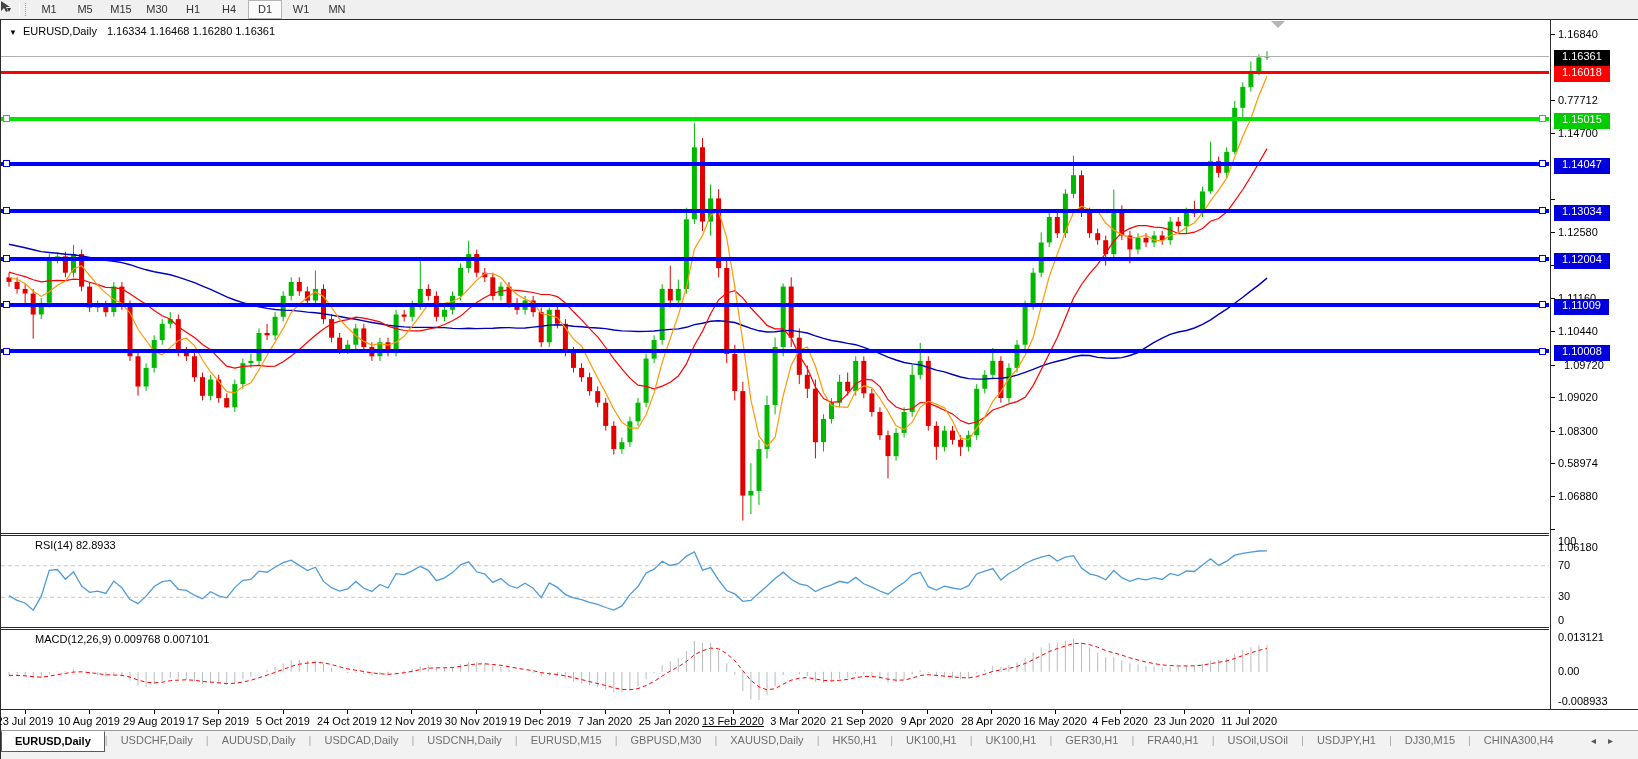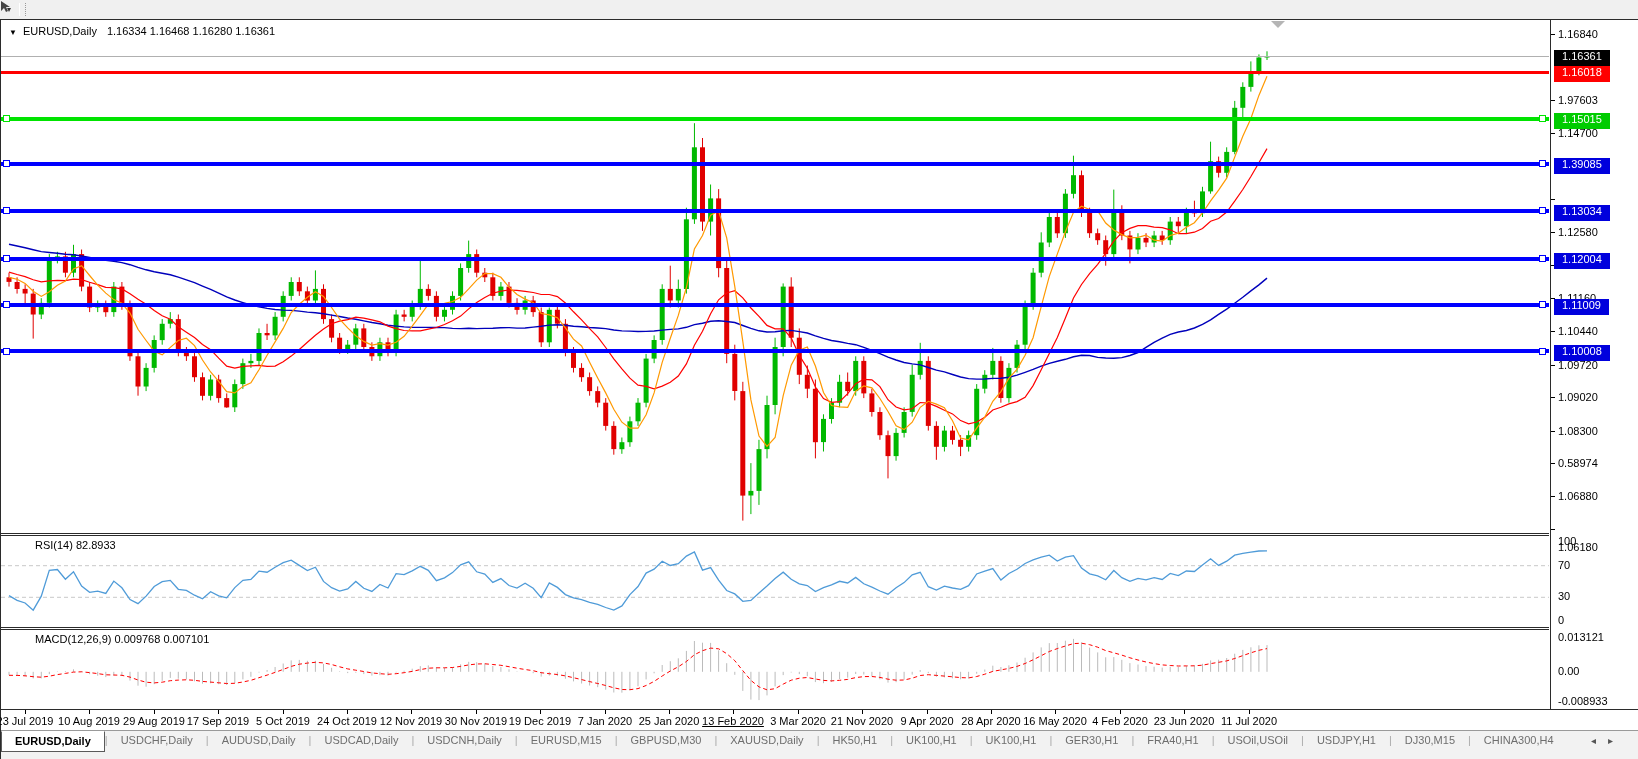--- a/index.html
+++ b/index.html
@@ -54,20 +54,31 @@
 <div id="app">
 
   <div id="toolbar">
     <div class="tool-cursor">
       <svg width="11" height="13" viewBox="0 0 11 13">
         <path d="M1 1 L1 11 L4 8 L6 12 L8 11 L6 7 L10 7 Z" fill="#444"></path>
       </svg>
       <span class="tool-caret">▾</span>
     </div>
     <div class="tool-grip"></div>
+    <div id="tf-buttons" style="display: flex;">
+        <div class="tf-btn">M1</div>
+        <div class="tf-btn">M5</div>
+        <div class="tf-btn">M15</div>
+        <div class="tf-btn">M30</div>
+        <div class="tf-btn">H1</div>
+        <div class="tf-btn">H4</div>
+        <div class="tf-btn active">D1</div>
+        <div class="tf-btn">W1</div>
+        <div class="tf-btn">MN</div>
+      </div>
   </div>
 
   <div id="chart-window">
 
     <div class="pane" id="main-pane">
       <div id="chart-title">
         <span class="tri">▼</span><b>EURUSD,Daily</b><span>1.16334 1.16468 1.16280 1.16361</span>
       </div>
       <div id="shift-marker" style="left: 1270px; top: 1px;"></div>
     <svg width="1548" height="513" style="z-index:1">
@@ -581,49 +592,49 @@
           <line x1="1257.9" y1="41.8" x2="1257.9" y2="15.3" stroke="#bbbbbb" stroke-width="1"></line>
           <line x1="1266.0" y1="41.8" x2="1266.0" y2="15.1" stroke="#bbbbbb" stroke-width="1"></line>
           <polyline points="8.0,45.3 16.1,45.4 24.1,45.8 32.2,46.7 40.3,47.2 48.3,46.2 56.4,44.6 64.4,43.4 72.5,42.1 80.6,41.8 88.6,42.6 96.7,43.6 104.8,44.8 112.8,45.0 120.9,45.3 129.0,47.1 137.0,50.0 145.1,52.2 153.2,52.9 161.2,52.2 169.3,50.7 177.3,50.1 185.4,49.8 193.5,50.3 201.5,51.4 209.6,52.1 217.7,52.8 225.7,53.5 233.8,53.3 241.9,52.0 249.9,50.3 258.0,47.7 266.1,45.1 274.1,42.4 282.2,39.4 290.2,36.4 298.3,34.2 306.4,33.1 314.4,32.3 322.5,32.9 330.6,34.5 338.6,36.8 346.7,38.9 354.8,40.2 362.8,41.5 370.9,42.9 378.9,43.7 387.0,44.3 395.1,43.7 403.1,42.7 411.2,41.4 419.3,39.6 427.3,38.2 435.4,37.8 443.5,37.8 451.5,37.5 459.6,36.4 467.7,34.9 475.7,34.0 483.8,33.8 491.8,34.5 499.9,35.3 508.0,36.7 516.0,38.2 524.1,39.5 532.2,40.7 540.2,42.7 548.3,43.7 556.4,44.5 564.4,45.9 572.5,47.7 580.6,49.6 588.6,51.6 596.7,53.5 604.7,55.5 612.8,57.8 620.9,59.5 628.9,59.7 637.0,58.6 645.1,55.5 653.1,51.4 661.2,46.0 669.3,41.0 677.3,36.8 685.4,31.5 693.4,24.7 701.5,20.7 709.6,18.1 717.6,18.8 725.7,23.6 733.8,30.7 741.8,40.7 749.9,50.4 758.0,56.9 766.0,59.8 774.1,58.7 782.2,54.1 790.2,50.2 798.3,48.2 806.3,47.5 814.4,49.0 822.5,50.4 830.5,50.9 838.6,50.3 846.7,49.4 854.7,47.6 862.8,46.6 870.9,46.5 878.9,47.4 887.0,49.2 895.1,50.2 903.1,50.0 911.2,48.2 919.2,45.5 927.3,44.7 935.4,45.4 943.4,46.1 951.5,46.8 959.6,47.6 967.6,47.9 975.7,46.5 983.8,44.2 991.8,41.4 999.9,39.9 1007.9,38.4 1016.0,36.4 1024.1,33.5 1032.1,29.8 1040.2,25.7 1048.3,21.5 1056.3,18.6 1064.4,16.0 1072.5,13.6 1080.5,13.2 1088.6,14.7 1096.7,17.2 1104.7,20.6 1112.8,22.8 1120.8,25.1 1128.9,27.8 1137.0,30.0 1145.0,32.0 1153.1,33.6 1161.2,34.9 1169.2,35.5 1177.3,36.0 1185.4,35.9 1193.4,35.8 1201.5,35.2 1209.6,33.6 1217.6,32.3 1225.7,30.9 1233.7,28.5 1241.8,25.6 1249.9,22.8 1257.9,20.3 1266.0,18.6" fill="none" stroke="#ff0000" stroke-width="1" stroke-dasharray="4 3"></polyline>
         </svg>
       </div>
 
     <div id="price-axis">
         <div class="axis-tick" style="top: 14px;"></div>
         <div class="axis-lab" style="top: 8px;">1.16840</div>
         <div class="axis-tick" style="top: 80px;"></div>
-        <div class="axis-lab" style="top: 74px;">1.97603</div>
+        <div class="axis-lab" style="top: 74px;">0.77712</div>
         <div class="axis-tick" style="top: 113px;"></div>
         <div class="axis-lab" style="top: 107px;">1.14700</div>
         <div class="axis-tick" style="top: 179px;"></div>
         <div class="axis-lab" style="top: 173px; margin-top: 16px;">1.13280</div>
         <div class="axis-tick" style="top: 212px;"></div>
         <div class="axis-lab" style="top: 206px;">1.12580</div>
         <div class="axis-tick" style="top: 245px;"></div>
         <div class="axis-lab" style="top: 239px;">1.11860</div>
         <div class="axis-tick" style="top: 278px;"></div>
         <div class="axis-lab" style="top: 272px;">1.11160</div>
         <div class="axis-tick" style="top: 311px;"></div>
         <div class="axis-lab" style="top: 305px;">1.10440</div>
         <div class="axis-tick" style="top: 345px;"></div>
-        <div class="axis-lab" style="top: 339px;">1.09720</div>
+        <div class="axis-lab" style="top: 339px; margin-left: 6px;">1.09720</div>
         <div class="axis-tick" style="top: 377px;"></div>
         <div class="axis-lab" style="top: 371px;">1.09020</div>
         <div class="axis-tick" style="top: 411px;"></div>
         <div class="axis-lab" style="top: 405px;">1.08300</div>
         <div class="axis-tick" style="top: 443px;"></div>
         <div class="axis-lab" style="top: 437px;">0.58974</div>
         <div class="axis-tick" style="top: 476px;"></div>
         <div class="axis-lab" style="top: 470px;">1.06880</div>
         <div class="axis-tick" style="top: 509px;"></div>
         <div class="axis-lab" style="top: 521px;">1.06180</div>
         <div class="axis-badge" style="top: 30px; background: rgb(0, 0, 0);">1.16361</div>
         <div class="axis-badge" style="top: 46px; background: rgb(255, 0, 0);">1.16018</div>
         <div class="axis-badge" style="top: 93px; background: rgb(0, 204, 0);">1.15015</div>
-        <div class="axis-badge" style="top: 138px; background: rgb(0, 0, 221);">1.39085</div>
+        <div class="axis-badge" style="top: 138px; background: rgb(0, 0, 221);">1.14047</div>
         <div class="axis-badge" style="top: 185px; background: rgb(0, 0, 221);">1.13034</div>
         <div class="axis-badge" style="top: 233px; background: rgb(0, 0, 221);">1.12004</div>
         <div class="axis-badge" style="top: 279px; background: rgb(0, 0, 221);">1.11009</div>
         <div class="axis-badge" style="top: 325px; background: rgb(0, 0, 221);">1.10008</div>
         <div class="axis-lab" style="top: 515px;">100</div>
         <div class="axis-lab" style="top: 539px;">70</div>
         <div class="axis-lab" style="top: 570px;">30</div>
         <div class="axis-lab" style="top: 594px;">0</div>
         <div class="axis-lab" style="top: 611px;">0.013121</div>
         <div class="axis-lab" style="top: 645px;">0.00</div>
@@ -651,21 +662,21 @@
         <div class="date-lab" style="left: 539px;">19 Dec 2019</div>
         <div class="date-tick" style="left: 604px;"></div>
         <div class="date-lab" style="left: 604px;">7 Jan 2020</div>
         <div class="date-tick" style="left: 668px;"></div>
         <div class="date-lab" style="left: 668px;">25 Jan 2020</div>
         <div class="date-tick" style="left: 732px;"></div>
         <div class="date-lab" style="left: 732px; text-decoration: underline;">13 Feb 2020</div>
         <div class="date-tick" style="left: 797px;"></div>
         <div class="date-lab" style="left: 797px;">3 Mar 2020</div>
         <div class="date-tick" style="left: 861px;"></div>
-        <div class="date-lab" style="left: 861px;">21 Nov 2020</div>
+        <div class="date-lab" style="left: 861px;">21 Sep 2020</div>
         <div class="date-tick" style="left: 926px;"></div>
         <div class="date-lab" style="left: 926px;">9 Apr 2020</div>
         <div class="date-tick" style="left: 990px;"></div>
         <div class="date-lab" style="left: 990px;">28 Apr 2020</div>
         <div class="date-tick" style="left: 1054px;"></div>
         <div class="date-lab" style="left: 1054px;">16 May 2020</div>
         <div class="date-tick" style="left: 1119px;"></div>
         <div class="date-lab" style="left: 1119px;">4 Feb 2020</div>
         <div class="date-tick" style="left: 1183px;"></div>
         <div class="date-lab" style="left: 1183px;">23 Jun 2020</div>

